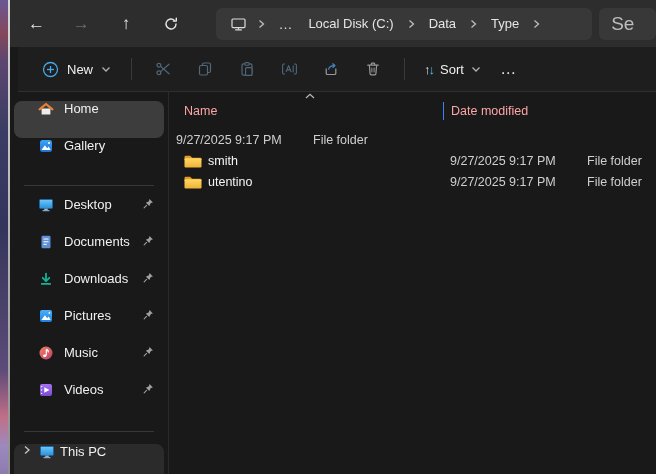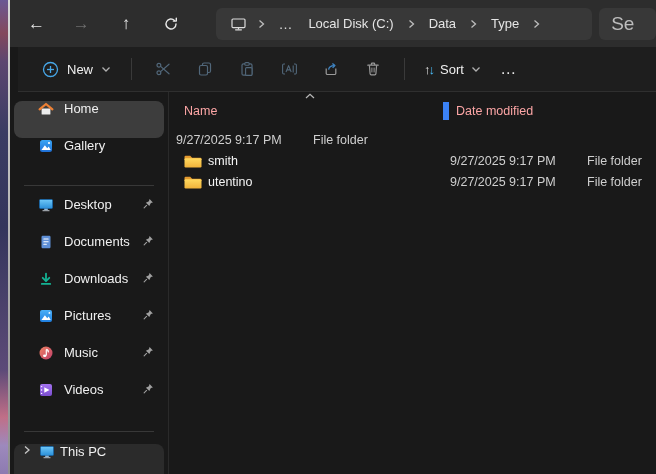--- a/index.html
+++ b/index.html
@@ -61,21 +61,21 @@
   .side-rule.second{ margin:12px 14px 12px 14px; }
 
   .filearea{ flex:1; border-left:1px solid #2a2a2a; position:relative;
              padding-top:7px; min-width:0; }
   .sort-indicator{ position:absolute; left:134px; top:0px; }
   .fhead{ display:flex; align-items:center; height:24px; font-size:12.5px;
           color:#fca5a5; }
   .c-name{ width:274px; padding-left:15px; display:flex; align-items:center; gap:6px; }
   .c-date{ width:140px; padding-left:7px; }
   .c-type{ flex:1; padding-left:4px; }
-  .fhead .c-date,.fhead .c-type{ border-left:6px solid #3b82f6; height:18px;
+  .fhead .c-date,.fhead .c-type{ border-left:1px solid #3b82f6; height:18px;
           display:flex; align-items:center; }
   .frows{ margin-top:6px; }
   .frow{ display:flex; align-items:center; height:21px; font-size:12.5px; }
   .frow .c-name{ color:#f5f5f5; }
   .frow .c-date,.frow .c-type{ color:#cfcfcf; }
   svg{ display:block; }
 </style>
 </head>
 <body>
 

